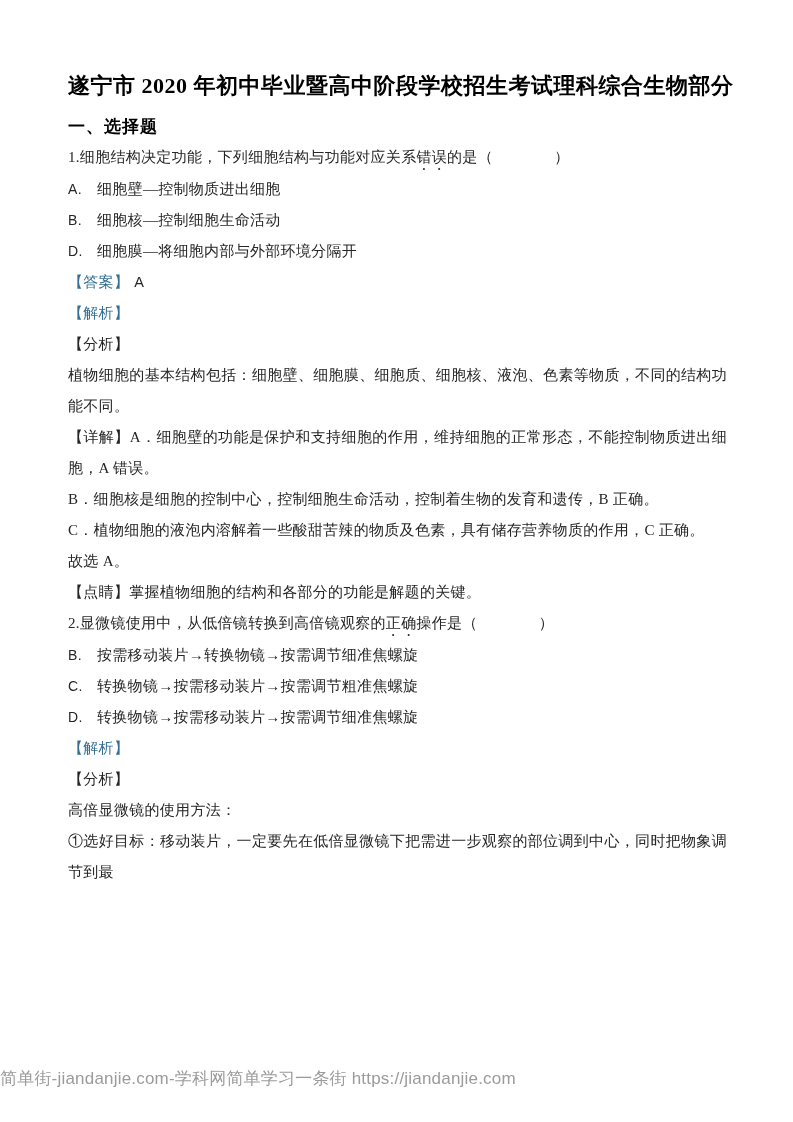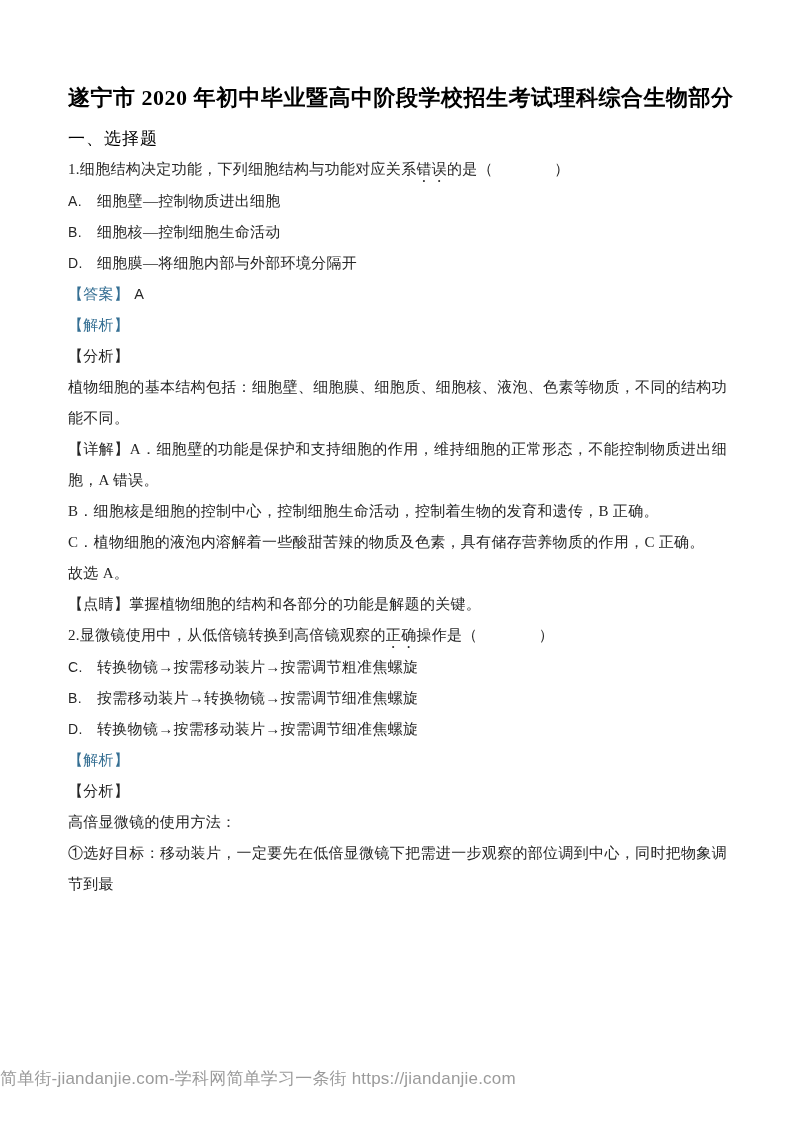--- a/index.html
+++ b/index.html
@@ -15,27 +15,27 @@
   }
   .content {
     padding: 66px 66px 0 68px;
   }
   .doc-title {
     font-size: 22px;
     font-weight: bold;
     color: #000;
     text-align: left;
     line-height: 32px;
-    margin: 16px 0 10px 0;
+    margin: 4px 0 10px 0;
     letter-spacing: 0.5px;
     white-space: nowrap;
   }
   .section-heading {
     font-size: 17px;
-    font-weight: normal;
+    font-weight: bold;
     color: #000;
     line-height: 30px;
     margin: 0;
     letter-spacing: 1px;
   }
   p.line {
     font-size: 15px;
     line-height: 31px;
     margin: 0;
     text-align: justify;
@@ -97,22 +97,22 @@
 
   <p class="line">B．细胞核是细胞的控制中心，控制细胞生命活动，控制着生物的发育和遗传，B 正确。</p>
   <p class="line">C．植物细胞的液泡内溶解着一些酸甜苦辣的物质及色素，具有储存营养物质的作用，C 正确。</p>
 
   <p class="line">故选 A。</p>
 
   <p class="line"><span>【点睛】</span><span>掌握植物细胞的结构和各部分的功能是解题的关键。</span></p>
 
   <p class="line"><span>2.显微镜使用中，从低倍镜转换到高倍镜观察的</span><span class="emph">正确</span><span>操作是（　　　　）</span></p>
 
+  <p class="line"><span class="opt-label">B.</span><span>按需移动装片→转换物镜→按需调节细准焦螺旋</span></p>
   <p class="line"><span class="opt-label">C.</span><span>转换物镜→按需移动装片→按需调节粗准焦螺旋</span></p>
-  <p class="line"><span class="opt-label">B.</span><span>按需移动装片→转换物镜→按需调节细准焦螺旋</span></p>
   <p class="line"><span class="opt-label">D.</span><span>转换物镜→按需移动装片→按需调节细准焦螺旋</span></p>
 
 
   <p class="line"><span class="blue">【解析】</span></p>
 
   <p class="line"><span>【分析】</span></p>
 
   <p class="line">高倍显微镜的使用方法：</p>
 
   <p class="line">①选好目标：移动装片，一定要先在低倍显微镜下把需进一步观察的部位调到中心，同时把物象调节到最</p>

